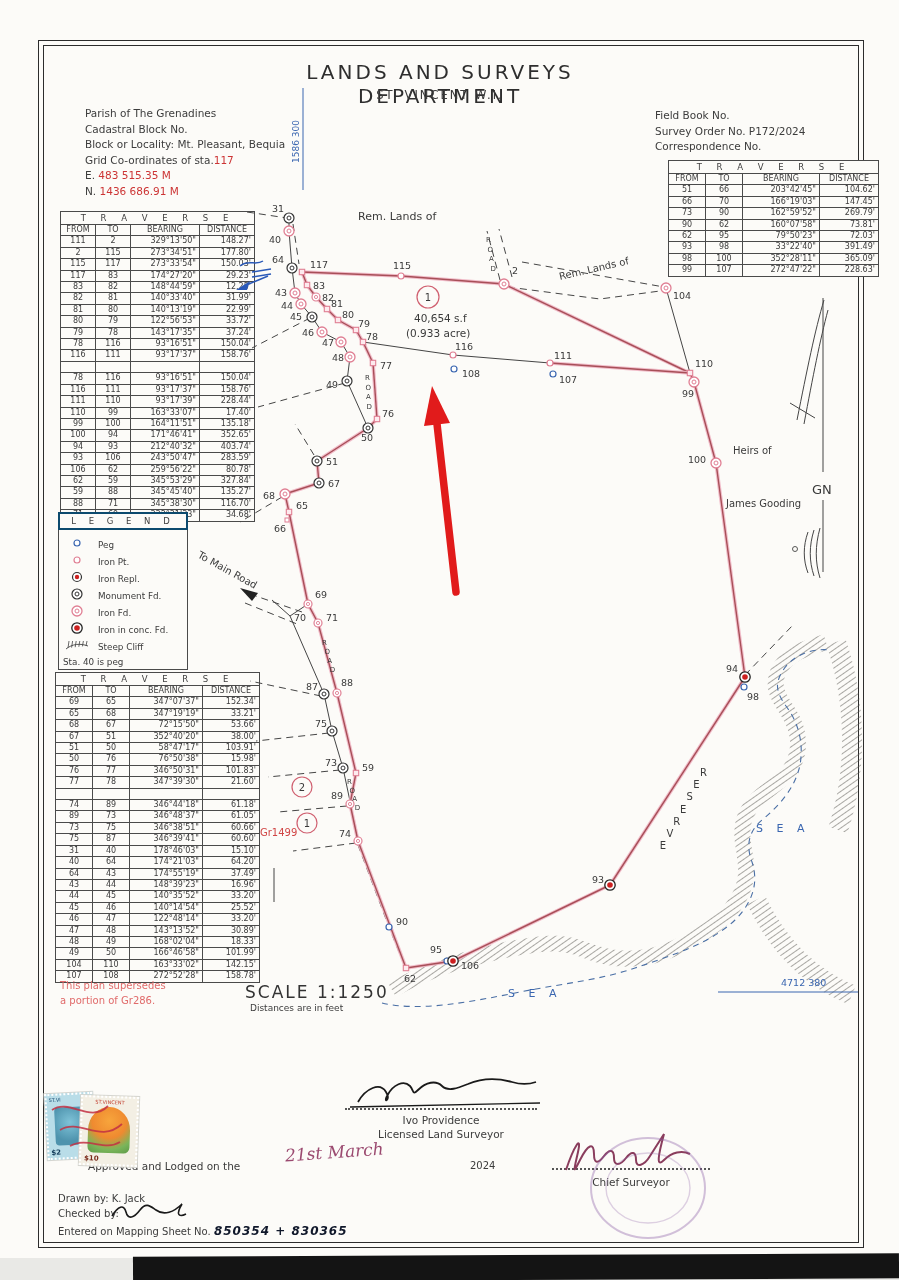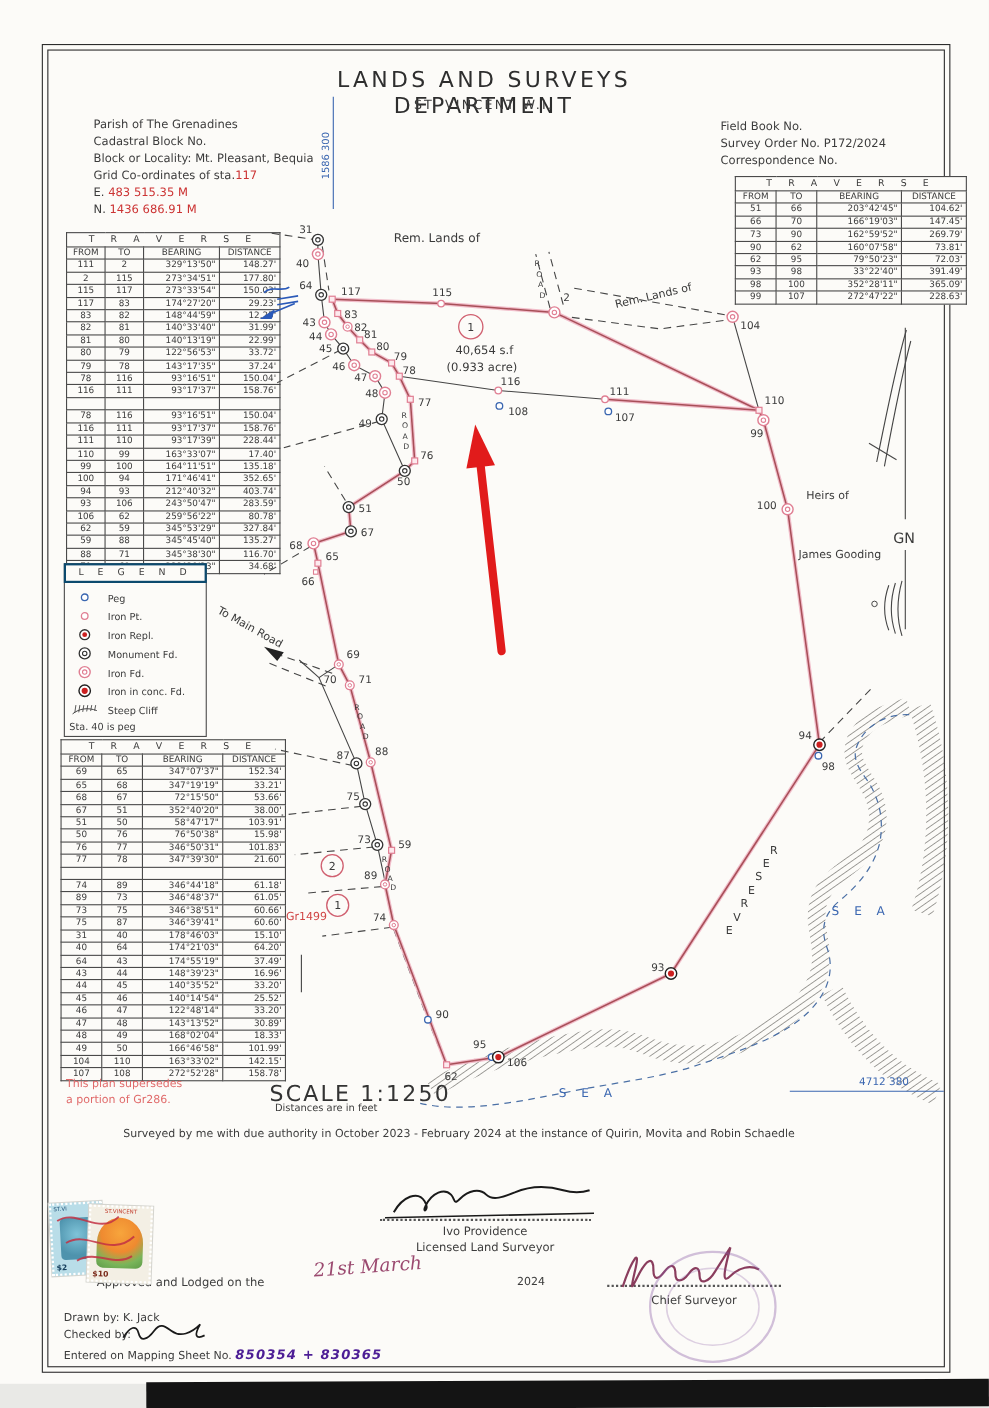--- a/index.html
+++ b/index.html
@@ -14,28 +14,28 @@
   table.trav{border-collapse:collapse;background:#fcfbf8;}
   table.trav th,table.trav td{border:0.9px solid #4a4a4a;font-size:8px;color:#3c3c3c;padding:0 3px;height:10.4px;line-height:10.4px;white-space:nowrap;font-family:"DejaVu Sans",sans-serif;}
   table.trav th.ttl{letter-spacing:6px;text-align:center;font-weight:normal;font-size:8.5px;height:12px;}
   table.trav th.col{font-weight:normal;text-align:center;}
   table.trav td.n{text-align:right;}
   table.trav td.c{text-align:center;}
   #legend-box{border:1px solid #4a4a4a;background:#fcfbf8;}
   #legend-box .lg-title{border:2px solid #0c4a6e;margin:-1px -1px 4px -1px;text-align:center;font-size:8.5px;letter-spacing:5px;color:#3c3c3c;padding:2px 0;}
   .lg-row{display:flex;align-items:flex-end;gap:9px;padding:1.5px 6px;font-size:8.8px;color:#3c3c3c;}
   .lg-note{font-size:8.8px;color:#3c3c3c;padding:4px 4px 2px 4px;}
-  .scale-big{font-size:20px;letter-spacing:2px;color:#333;}
+  .scale-big{font-size:17px;letter-spacing:2px;color:#333;}
   .scale-note{font-size:9px;color:#3c3c3c;}
   .plan-lead{font-size:16px;letter-spacing:1px;color:#333;}
   .body-text{font-size:10px;color:#3c3c3c;white-space:nowrap;}
   .dotted{border-bottom:2px dotted #555;}
   .sig-name{font-size:10.5px;color:#3c3c3c;text-align:center;}
   .hand-date{font-size:17px;color:#9b4a70;font-style:italic;transform:rotate(-4deg);font-family:"DejaVu Serif",serif;}
-  .hand-num{font-style:italic;font-weight:bold;font-size:12px;color:#4c1d95;letter-spacing:1px;}
+  .hand-num{font-style:italic;font-weight:bold;font-size:12px;color:#0f172a;letter-spacing:1px;}
   .stamp{position:absolute;box-shadow:0 0 0 1px #d5d5d0;border:2.5px dotted #fff;}
   #darkbar{position:absolute;left:133px;top:1255px;width:766px;height:25px;background:#141414;transform:rotate(-0.25deg);}
   #map{position:absolute;left:0;top:0;pointer-events:none;}
 </style>
 </head>
 <body>
 
 <div id="paper"></div>
 <div class="frame" style="left:38px;top:40px;width:824px;height:1206px;"></div>
 <div class="frame" style="left:43px;top:45px;width:814px;height:1196px;"></div>
@@ -514,21 +514,20 @@
 
 <div class="abs" style="left:60px;top:978px;font-size:10px;color:#e06a6a;line-height:15px;">
   <div>This plan supersedes</div>
   <div>a portion of Gr286.</div>
 </div>
 
 <div class="abs scale-big" style="left:245px;top:982px;">SCALE   1:1250</div>
 <div class="abs scale-note" style="left:250px;top:1003px;">Distances are in feet</div>
 
 <div class="abs" style="left:95px;top:1018px;">
-  <div class="body-text" style="margin:8px 0 0 17px;">Surveyed by me with due authority in October 2023 - February 2024 at the instance of Quirin, Movita and Robin Schaedle</div>
 </div>
 
 <div class="abs dotted" style="left:345px;top:1108px;width:192px;"></div>
 <div class="abs sig-name" style="left:345px;top:1114px;width:192px;">Ivo Providence</div>
 <div class="abs sig-name" style="left:345px;top:1128px;width:192px;">Licensed Land Surveyor</div>
 
 <div class="abs body-text" style="left:88px;top:1160px;font-size:10.5px;"><span>Approved and Lodged on the</span></div>
 <div class="abs hand-date" style="left:285px;top:1142px;">21st  March</div>
 <div class="abs body-text" style="left:470px;top:1160px;">2024</div>
 

